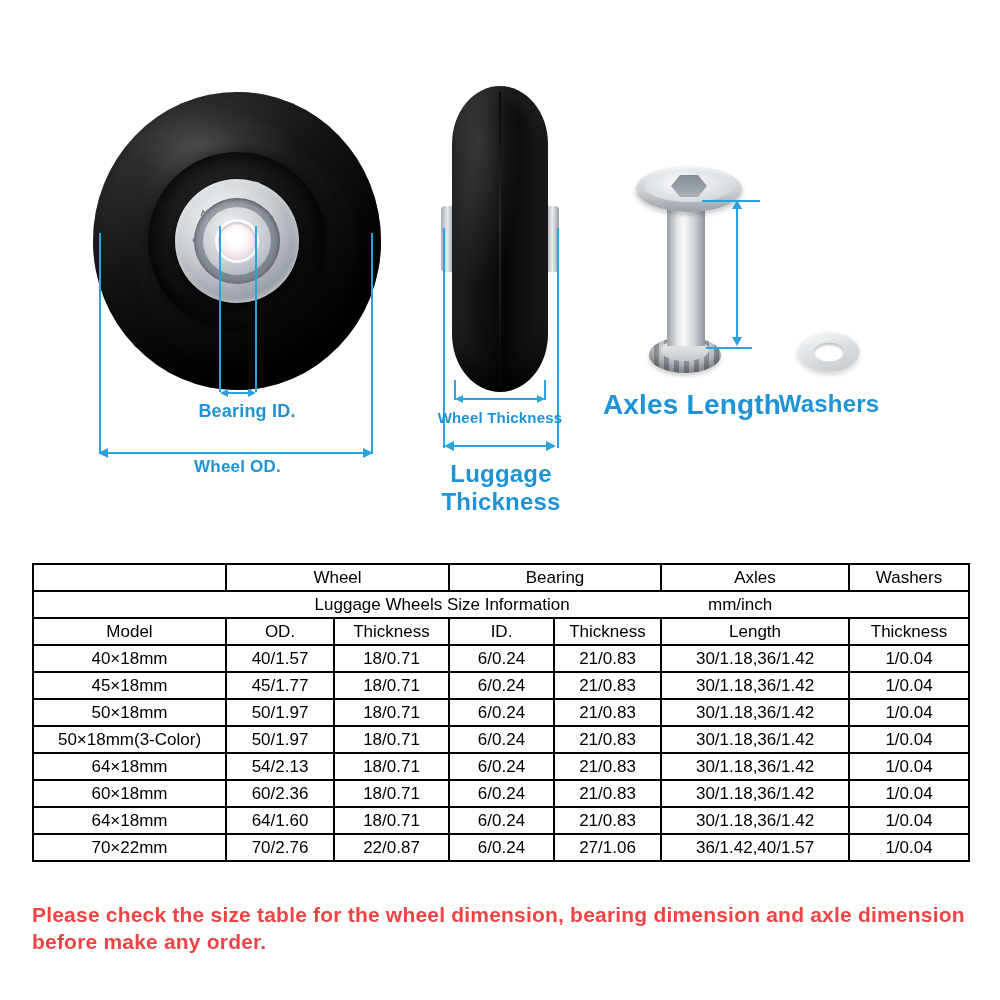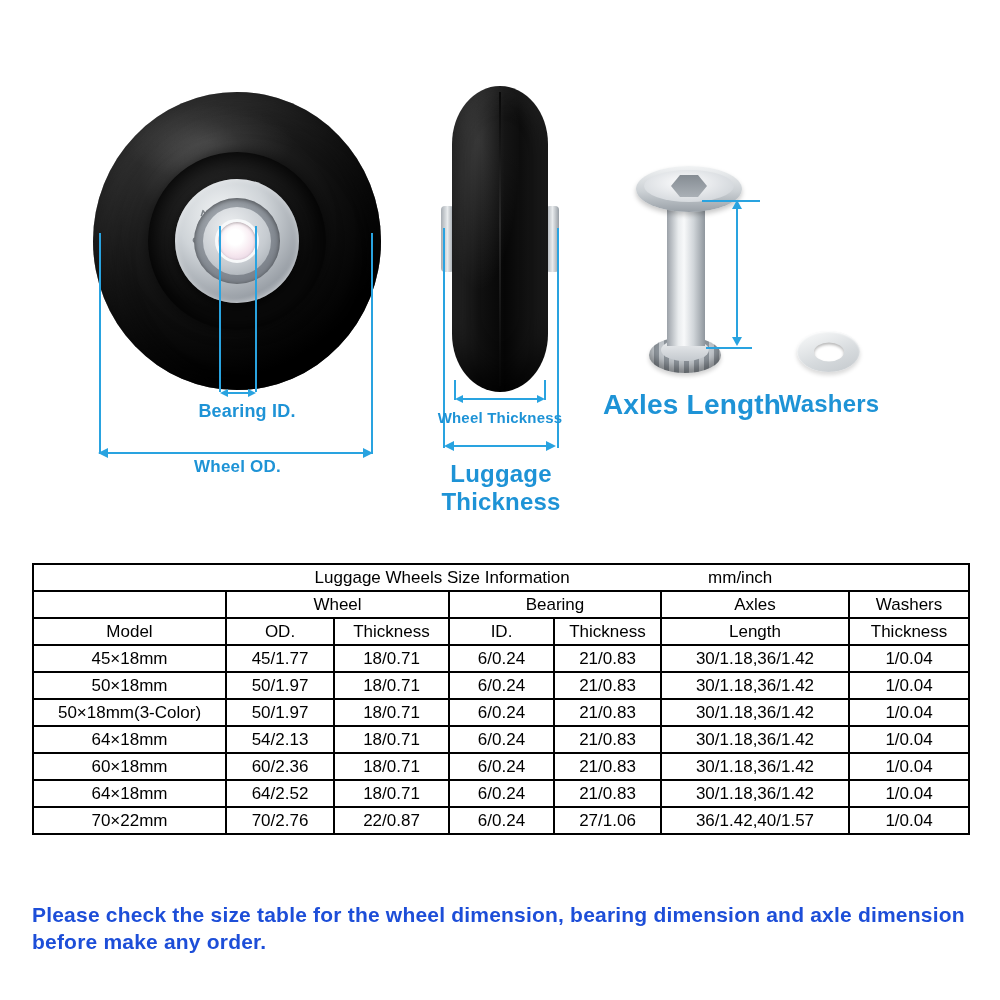--- a/index.html
+++ b/index.html
@@ -87,21 +87,21 @@
   .size-table{position:absolute;left:32px;top:563px;width:936px;border-collapse:collapse;
     table-layout:fixed;font-size:17px;color:#000;z-index:5;}
   .size-table td{border:2px solid #000;text-align:center;vertical-align:middle;
     height:25px;padding:0 2px;white-space:nowrap;overflow:hidden;}
   .title-cell{position:relative;}
   .title-cell span{position:absolute;top:50%;transform:translate(-50%,-50%);white-space:nowrap;}
   .tbl-title{left:43.7%;}
   .tbl-unit{left:75.6%;}
 
   
-  .note{position:absolute;left:32px;top:901px;width:945px;color:#1d4ed8;
+  .note{position:absolute;left:32px;top:901px;width:945px;color:#ef4444;
     font-size:21px;font-weight:700;line-height:27px;z-index:5;letter-spacing:.2px;}
 </style>
 </head>
 <body>
 
 <div class="stage">
 
   <div class="wheel-front">
     <div class="hub"></div>
     <div class="bearing">
@@ -172,42 +172,51 @@
       <col style="width:193px">
         <col style="width:108px">
         <col style="width:115px">
       <col style="width:105px">
         <col style="width:107px">
         <col style="width:188px">
       <col style="width:120px">
     </colgroup>
     <tbody>
       <tr>
-        <td colspan="7" class="title-cell">
-          <span class="tbl-title">Luggage Wheels Size Information</span>
-          <span class="tbl-unit">mm/inch</span>
-        </td>
-      </tr>
-      <tr>
         <td></td>
         <td colspan="2">Wheel</td>
         <td colspan="2">Bearing</td>
         <td>Axles</td>
         <td>Washers</td>
+      </tr>
+      <tr>
+        <td colspan="7" class="title-cell">
+          <span class="tbl-title">Luggage Wheels Size Information</span>
+          <span class="tbl-unit">mm/inch</span>
+        </td>
       </tr>
       <tr>
         <td>Model</td>
         <td>OD.</td>
         <td>Thickness</td>
         <td>ID.</td>
         <td>Thickness</td>
         <td>Length</td>
         <td>Thickness</td>
       </tr>
 
+    <tr>
+          <td>40×18mm</td>
+          <td>40/1.57</td>
+          <td>18/0.71</td>
+          <td>6/0.24</td>
+          <td>21/0.83</td>
+          <td>30/1.18,36/1.42</td>
+          <td>1/0.04</td>
+        </tr>
         <tr>
           <td>45×18mm</td>
           <td>45/1.77</td>
           <td>18/0.71</td>
           <td>6/0.24</td>
           <td>21/0.83</td>
           <td>30/1.18,36/1.42</td>
           <td>1/0.04</td>
         </tr>
         <tr>
@@ -241,21 +250,21 @@
           <td>60×18mm</td>
           <td>60/2.36</td>
           <td>18/0.71</td>
           <td>6/0.24</td>
           <td>21/0.83</td>
           <td>30/1.18,36/1.42</td>
           <td>1/0.04</td>
         </tr>
         <tr>
           <td>64×18mm</td>
-          <td>64/2.52</td>
+          <td>64/1.60</td>
           <td>18/0.71</td>
           <td>6/0.24</td>
           <td>21/0.83</td>
           <td>30/1.18,36/1.42</td>
           <td>1/0.04</td>
         </tr>
         <tr>
           <td>70×22mm</td>
           <td>70/2.76</td>
           <td>22/0.87</td>

